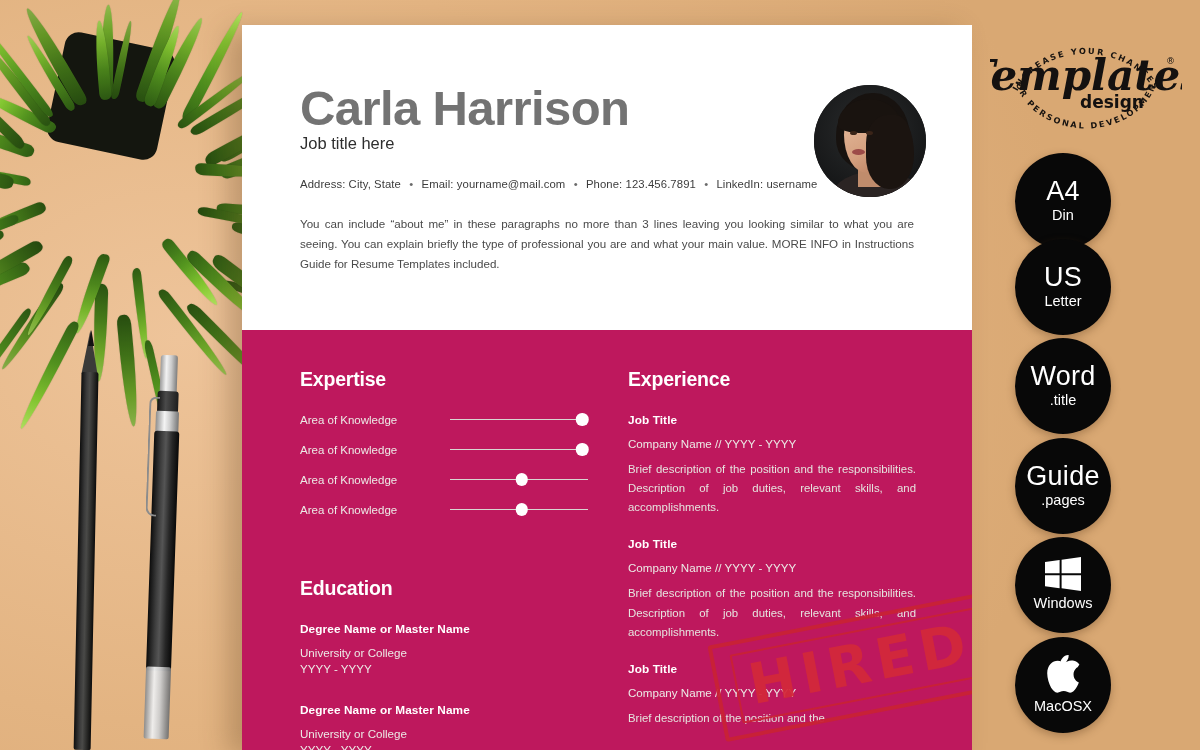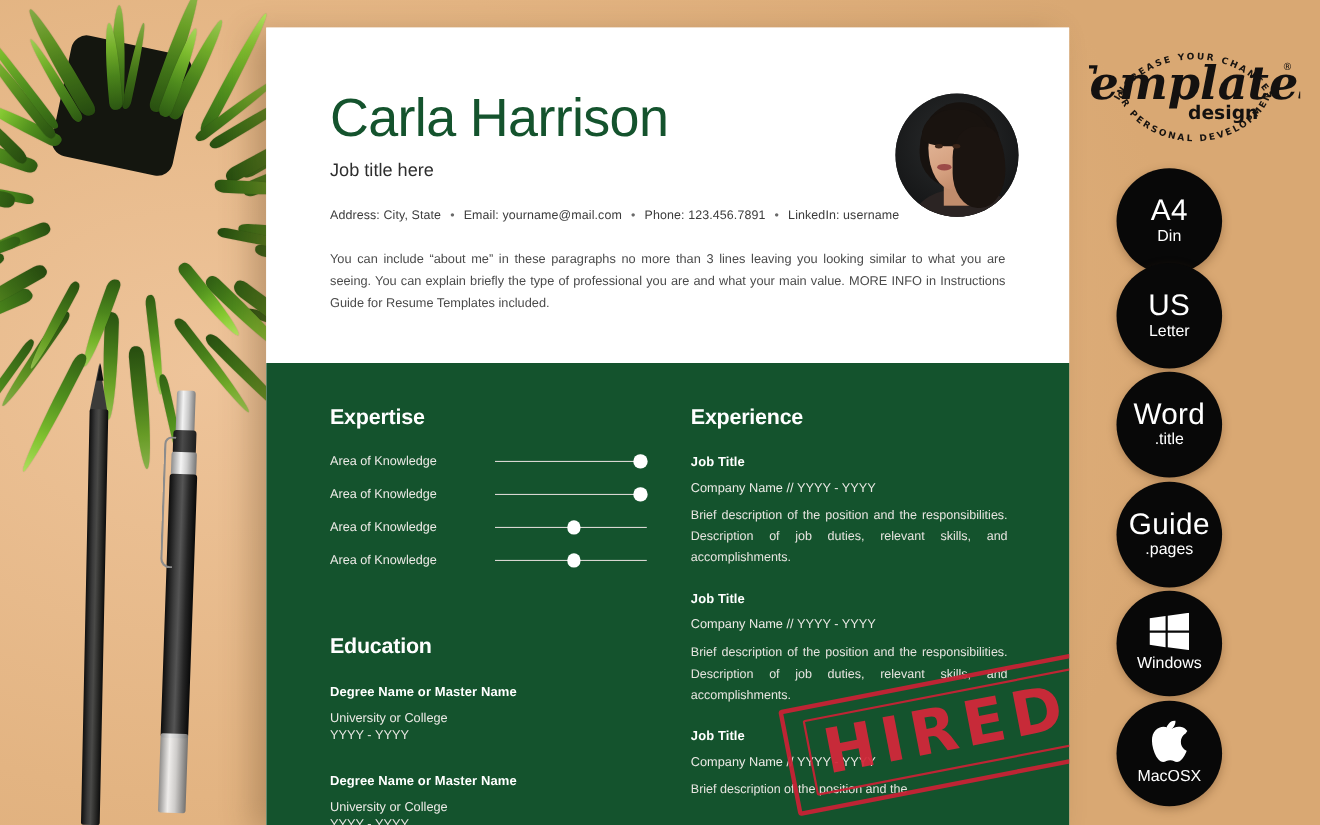--- a/index.html
+++ b/index.html
@@ -87,23 +87,23 @@
   }
 
   
   #paper {
     position: absolute; left: 242px; top: 25px; width: 730px; height: 725px;
     background: #fff;
     box-shadow: -14px 6px 26px rgba(90,60,25,.30);
     overflow: hidden;
   }
   .paper-top { padding: 58px 58px 0 58px; height: 305px; position: relative; background:#fff; }
-  .name { font-size: 49px; font-weight: 400; letter-spacing: -0.6px; color: #14532d;
+  .name { font-size: 49px; font-weight: 700; letter-spacing: -0.6px; color: #737373;
           line-height: 1.04; }
-  .jobtitle { font-size: 16.5px; color: #2e2e2e; margin-top: 12px; font-weight: 400; }
+  .jobtitle { font-size: 16.5px; color: #2e2e2e; font-weight: 400; }
   .contact { font-size: 11.3px; color: #3c3c3c; margin-top: 25px; letter-spacing: .1px; }
   .contact .sep { padding: 0 5px; color: #6a6a6a; }
   .about { font-size: 11.6px; color: #4a4a4a; line-height: 1.72; margin-top: 24px;
            text-align: justify; max-width: 622px; }
 
   .portrait {
     position: absolute; right: 46px; top: 60px; width: 112px; height: 112px;
     border-radius: 50%; overflow: hidden; background: #1d1f20;
   }
   .portrait .bg { position:absolute; inset:0; background: radial-gradient(circle at 48% 40%, #2b2d2e, #141516 78%); }
@@ -137,21 +137,21 @@
     background:#2b2423; border-radius: 50% 50% 0 0 / 70% 70% 0 0;
   }
   .portrait .neck {
     position:absolute; left:44px; top:80px; width:24px; height:22px;
     background:#c08c6c;
   }
 
   
   .paper-dark {
     position: absolute; left: 0; top: 305px; width: 873px; height: 420px;
-    background: #14532d;
+    background: #be185d;
     padding: 38px 71px 0 58px;
     display: flex; gap: 38px;
   }
   .col-left  { width: 290px; }
   .col-right { width: 288px; }
 
   .sect-h {
     font-size: 19.5px; font-weight: 700; color: #ffffff; letter-spacing: -.2px;
     margin-bottom: 22px;
   }

